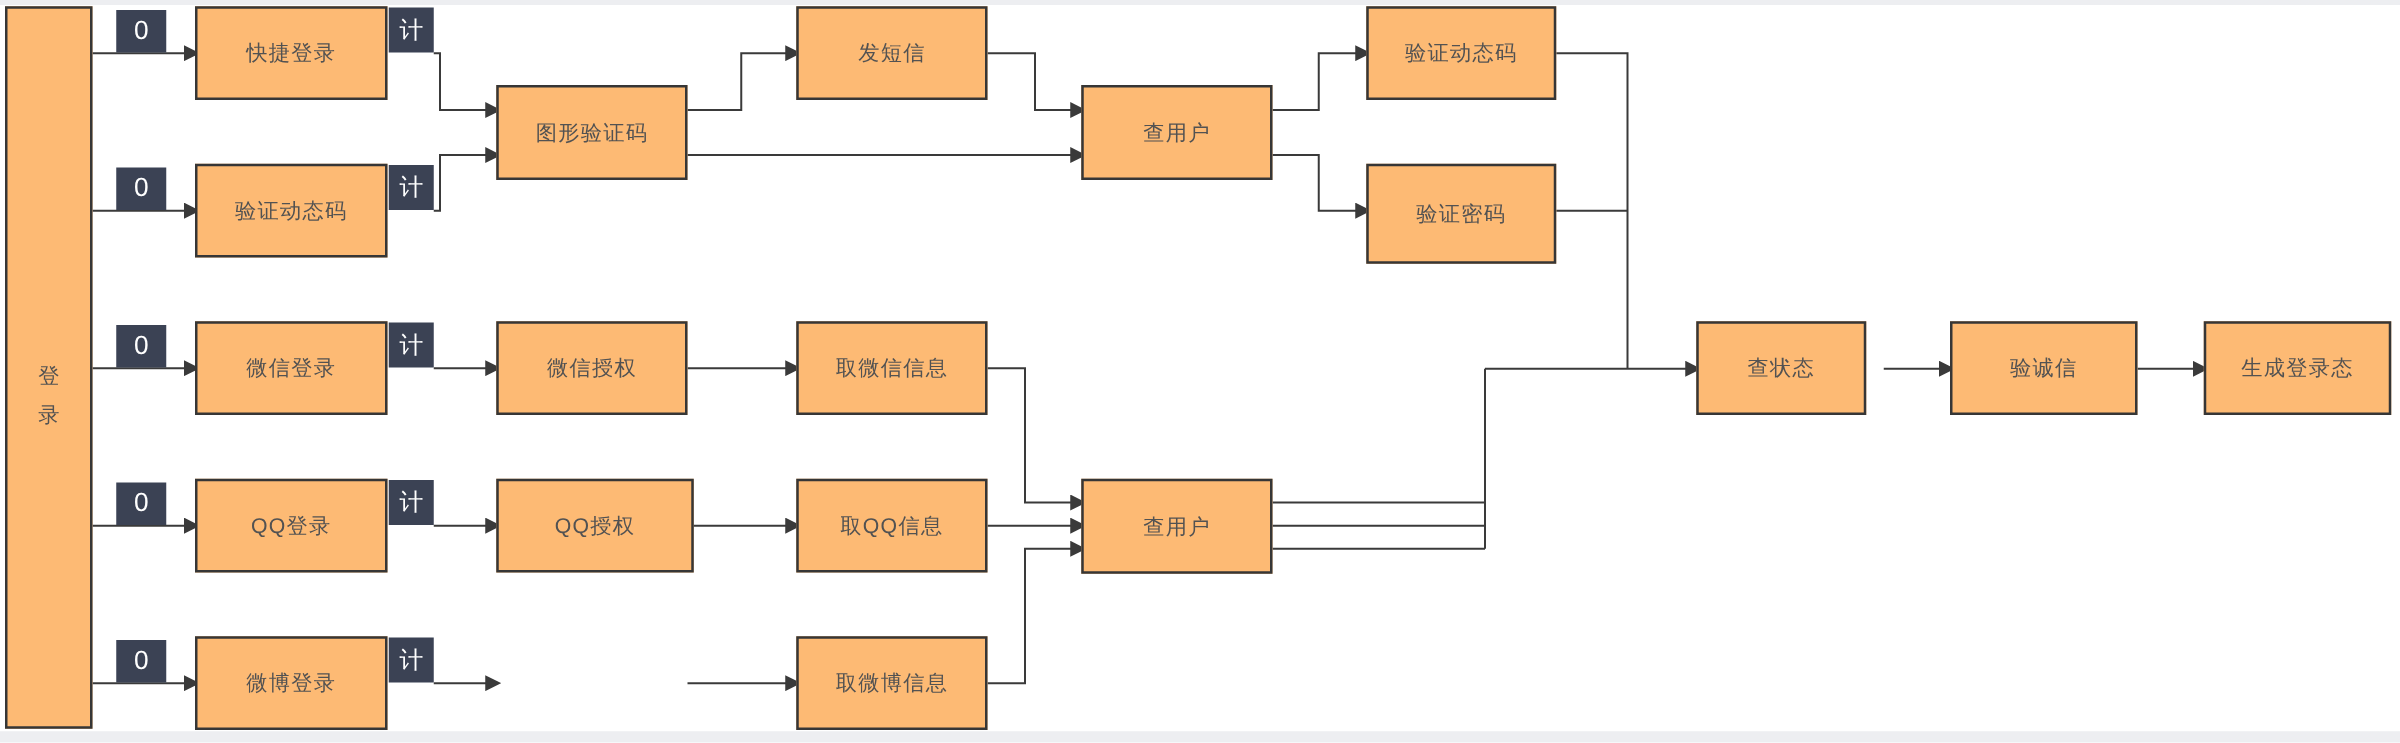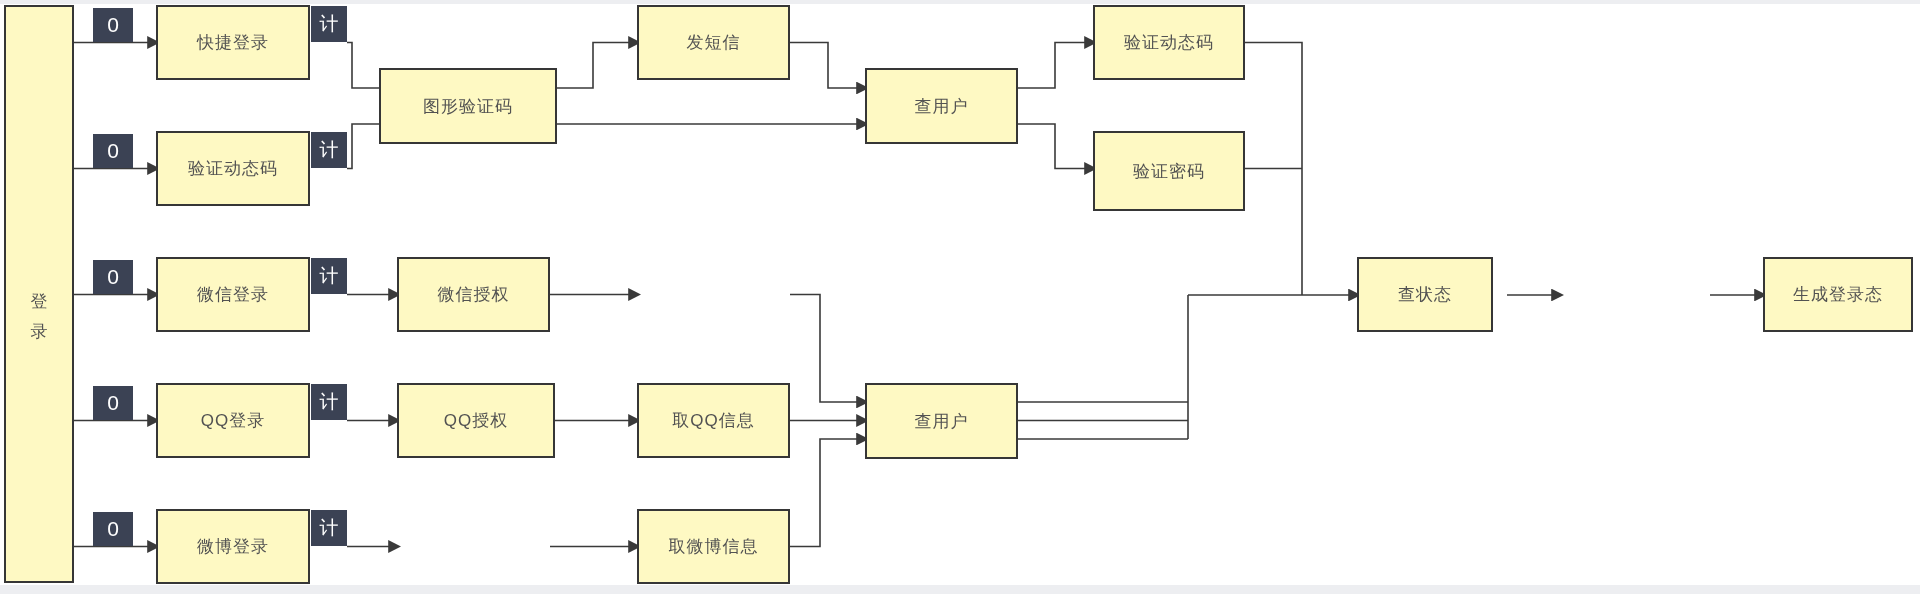--- a/index.html
+++ b/index.html
@@ -7,21 +7,21 @@
     position:relative;width:1920px;height:594px;overflow:hidden;
     background:#ffffff;
     font-family:"Liberation Sans","DejaVu Sans",sans-serif;
   }
   .edge-strip{position:absolute;left:0;width:1920px;background:#edeef1;}
   .edge-strip.top{top:0;height:4px;}
   .edge-strip.bottom{top:585px;height:9px;}
   .wires{position:absolute;left:0;top:0;width:1920px;height:594px;}
   .wires polyline{fill:none;stroke:#3a3a3a;stroke-width:1.6;}
   .node{
-    position:absolute;box-sizing:border-box;background:#fef9c3;
+    position:absolute;box-sizing:border-box;background:#fdba74;
     border:2px solid #363636;display:flex;align-items:center;justify-content:center;
     font-size:17px;color:#525252;letter-spacing:1px;
   }
   .root-label{
     writing-mode:vertical-lr;text-orientation:upright;
     letter-spacing:31px;margin-bottom:-31px;font-size:17px;color:#525252;
   }
   .badge{
     position:absolute;box-sizing:border-box;background:#3b4254;color:#ffffff;
     display:flex;align-items:center;justify-content:center;z-index:3;
@@ -104,30 +104,32 @@
   <div class="badge badge-zero" style="left:93px;top:260px">0</div>
   <div class="badge badge-zero" style="left:93px;top:386px">0</div>
   <div class="badge badge-zero" style="left:93px;top:512px">0</div>
 
   <div class="badge badge-counter" style="left:311px;top:6px">计</div>
   <div class="badge badge-counter" style="left:311px;top:132px">计</div>
   <div class="badge badge-counter" style="left:311px;top:258px">计</div>
   <div class="badge badge-counter" style="left:311px;top:384px">计</div>
   <div class="badge badge-counter" style="left:311px;top:510px">计</div>
 
-  <div class="node" style="left:379px;top:68px;width:178px;height:76px">图形验证码</div>
+  <div class="node" style="left:397px;top:68px;width:153px;height:76px">图形验证码</div>
   <div class="node" style="left:397px;top:257px;width:153px;height:75px">微信授权</div>
   <div class="node" style="left:397px;top:383px;width:158px;height:75px">QQ授权</div>
 
   <div class="node" style="left:637px;top:5px;width:153px;height:75px">发短信</div>
+  <div class="node" style="left:637px;top:257px;width:153px;height:75px">取微信信息</div>
   <div class="node" style="left:637px;top:383px;width:153px;height:75px">取QQ信息</div>
   <div class="node" style="left:637px;top:509px;width:153px;height:75px">取微博信息</div>
 
   <div class="node" style="left:865px;top:68px;width:153px;height:76px">查用户</div>
   <div class="node" style="left:865px;top:383px;width:153px;height:76px">查用户</div>
 
   <div class="node" style="left:1093px;top:5px;width:152px;height:75px">验证动态码</div>
   <div class="node" style="left:1093px;top:131px;width:152px;height:80px">验证密码</div>
 
   <div class="node" style="left:1357px;top:257px;width:136px;height:75px">查状态</div>
+  <div class="node" style="left:1560px;top:257px;width:150px;height:75px">验诚信</div>
   <div class="node" style="left:1763px;top:257px;width:150px;height:75px">生成登录态</div>
 
 </div>
 
 </body></html>

